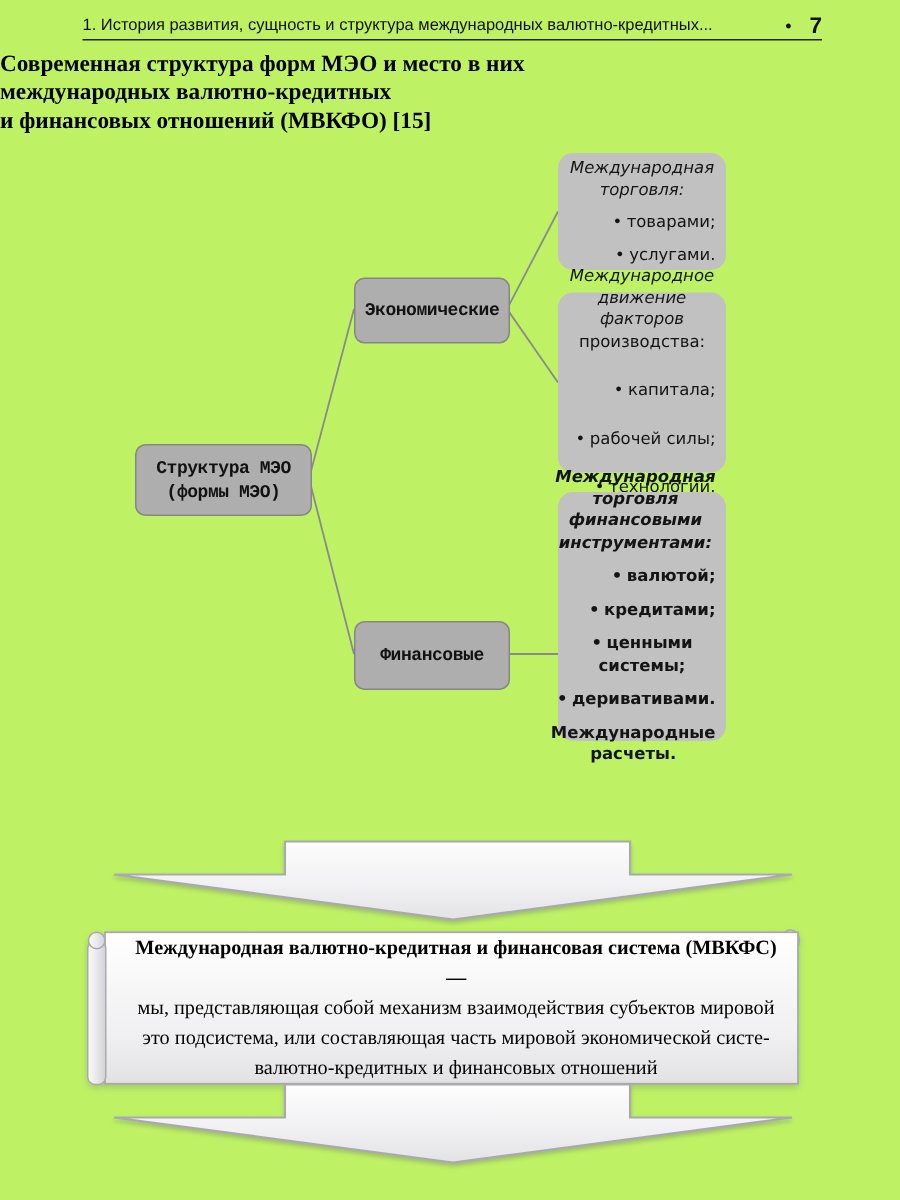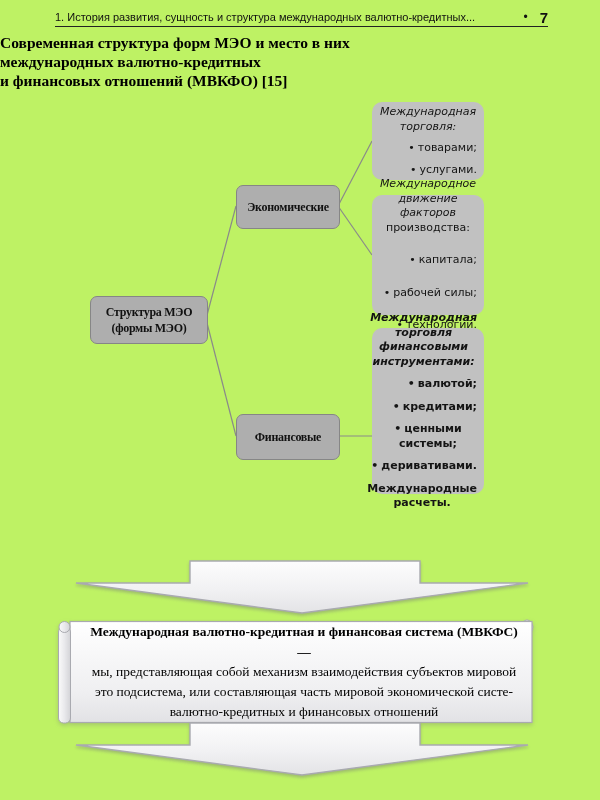--- a/index.html
+++ b/index.html
@@ -20,21 +20,21 @@
   
   .title{
     position:absolute;left:0;right:0;top:33px;text-align:left;
     font-family:"Liberation Serif",serif;font-weight:bold;font-size:15.5px;line-height:19px;color:#000;
   }
   
   .connectors{position:absolute;left:0;top:0;width:600px;height:800px;}
   .node{
     position:absolute;background:#aeaeae;border:1px solid #868686;border-radius:7px;
     display:flex;flex-direction:column;align-items:center;justify-content:center;
-    font-family:Liberation Serif, serif;font-weight:bold;color:#111;
+    font-family:Liberation Mono, monospace;font-weight:bold;color:#111;
     text-align:right;letter-spacing:-0.3px;
   }
   .node.root{left:90px;top:296px;width:116px;height:46px;font-size:12px;line-height:16px;}
   .node.b1{left:236px;top:185px;width:102px;height:42px;font-size:12px;}
   .node.b2{left:236px;top:414px;width:102px;height:44px;font-size:12px;}
   .leaf{
     position:absolute;left:372px;width:112px;background:#c1c1c1;border-radius:10px;
     font-family:"DejaVu Sans","Liberation Sans",sans-serif;font-size:11px;line-height:14.5px;color:#141414;
     text-align:center;box-sizing:border-box;padding:6px 7px;
     display:flex;flex-direction:column;justify-content:center;align-items:flex-end;

